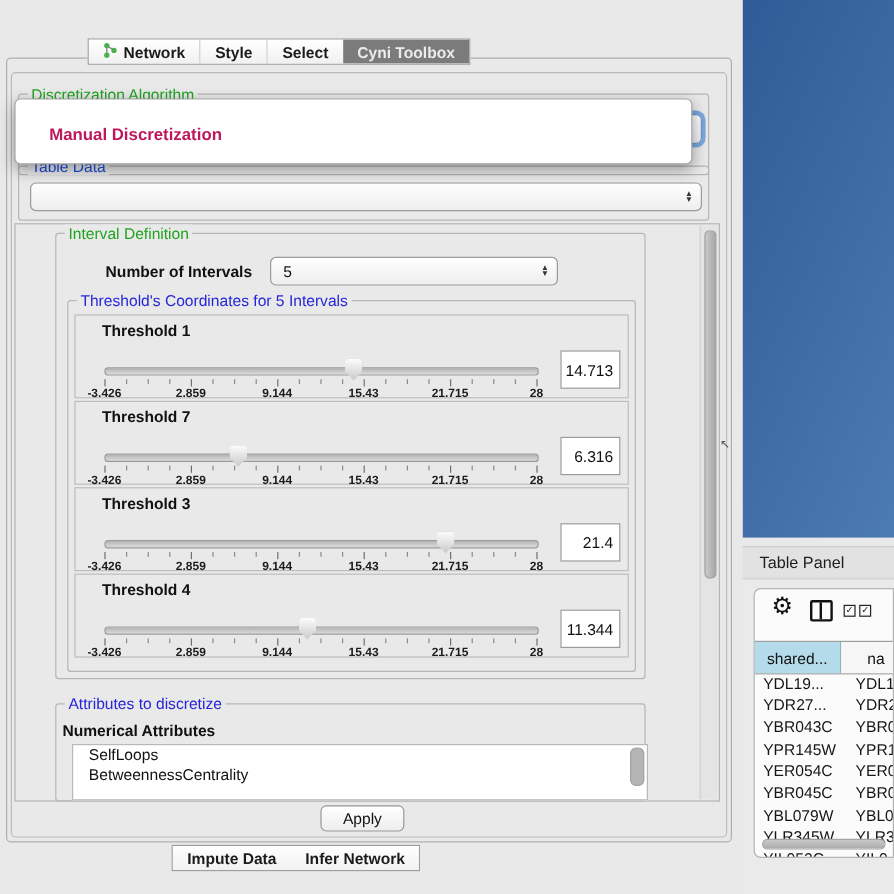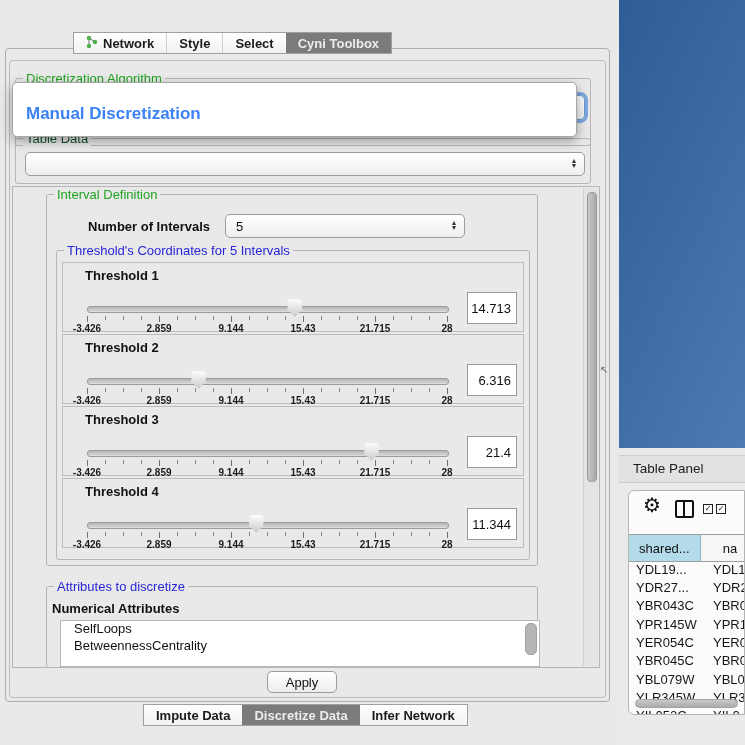--- a/index.html
+++ b/index.html
@@ -23,33 +23,33 @@
   #toptabs{left:73px;top:32px}
   #bottabs{left:143px;top:704px}
 
   #outerpane{position:absolute;left:5px;top:48px;width:603px;height:652px;border:1px solid #aeaeae;border-radius:4px}
   #innerpane{position:absolute;left:9px;top:60px;width:595px;height:636px;border:1px solid #bcbcbc;border-radius:4px}
 
   .grp{position:absolute;border:1px solid #b6b6b6;border-radius:3px;box-sizing:border-box}
   .grp .lbl{position:absolute;top:-8px;left:7px;background:#e9e9e9;padding:0 3px;font-size:13px;white-space:nowrap}
   .lbl.green{color:#21a321}
   .lbl.blue{color:#2626d8}
-  .lbl.black{color:#14532d}
+  .lbl.black{color:#1d4ed8}
 
   .combo{position:absolute;background:linear-gradient(#ffffff,#eeeeee);border:1px solid #9c9c9c;border-radius:5px;
          box-sizing:border-box;display:flex;align-items:center;padding:0 22px 0 10px;font-size:13px;color:#111}
   .spin{position:absolute;right:8px;top:50%;transform:translateY(-50%);display:flex;flex-direction:column;
         align-items:center;font-size:8px;line-height:4.6px;color:#333}
   .focusring{box-shadow:0 0 0 3px rgba(96,150,219,.8);border-color:#6b98cf}
 
   
   #algo-popup{position:absolute;left:12px;top:82px;width:565px;height:55px;background:#fff;
               border:1px solid #a6a6a6;border-radius:5px;z-index:6;box-shadow:0 4px 12px rgba(0,0,0,.35);box-sizing:border-box}
   #algo-popup .hint{position:absolute;top:4px;left:0;width:100%;text-align:center;color:#b4b4b4;font-size:13px}
-  #algo-popup .pitem{position:absolute;left:13px;font-size:17px;color:#3b82f6;white-space:nowrap}
+  #algo-popup .pitem{position:absolute;left:28px;font-size:14px;color:#be185d;white-space:nowrap}
   #algo-popup .pitem.b{font-weight:bold}
 
   
   #scrollbox{position:absolute;left:12px;top:186px;width:588px;height:482px;border:1px solid #b5b5b5;box-sizing:border-box}
   .vsb-track{position:absolute;right:1px;top:1px;width:14px;height:478px;background:#e4e4e4;border-left:1px solid #d0d0d0}
   .vsb-thumb{position:absolute;left:3px;width:8px;border-radius:4px;background:linear-gradient(90deg,#c9c9c9,#a8a8a8);border:1px solid #999}
 
   
   .thr{position:absolute;left:62px;width:462px;height:70px;border:1px solid #bdbdbd;background:#e9e9e9;box-sizing:border-box}
   .thr-label{position:absolute;left:22px;top:5px;font-weight:bold;font-size:13px}
@@ -194,21 +194,21 @@
         <div class="tick" style="left: 366px;"></div>
         <div class="tick major" style="left: 384px;"></div>
         <div class="ticklab" style="left: -6px;">-3.426</div>
         <div class="ticklab" style="left: 66px;">2.859</div>
         <div class="ticklab" style="left: 138px;">9.144</div>
         <div class="ticklab" style="left: 210px;">15.43</div>
         <div class="ticklab" style="left: 282px;">21.715</div>
         <div class="ticklab" style="left: 354px;">28</div>
       </div>
       <div class="thr" style="top: 334px;">
-    <div class="thr-label">Threshold 2</div>
+    <div class="thr-label">Threshold 7</div>
     <div class="thr-box">6.316</div>
     <div class="track"></div>
     <div class="thumb" style="left: 128.099px;"></div>
   <div class="tick major" style="left: 24px;"></div>
         <div class="tick" style="left: 42px;"></div>
         <div class="tick" style="left: 60px;"></div>
         <div class="tick" style="left: 78px;"></div>
         <div class="tick major" style="left: 96px;"></div>
         <div class="tick" style="left: 114px;"></div>
         <div class="tick" style="left: 132px;"></div>
@@ -311,23 +311,20 @@
       <div class="item">BetweennessCentrality</div>
       <div id="attr-sb"></div>
     </div>
 
   <div id="apply-btn">Apply</div>
 
   <div id="bottabs" class="tabstrip">
       <div class="tabseg">
         <span>Impute Data</span>
       </div>
-      <div class="tabseg sel">
-        <span>Discretize Data</span>
-      </div>
       <div class="tabseg">
         <span>Infer Network</span>
       </div>
     </div>
   <div id="cursor">↖</div>
 </div>
 
 <div id="netarea">
   
 </div>

